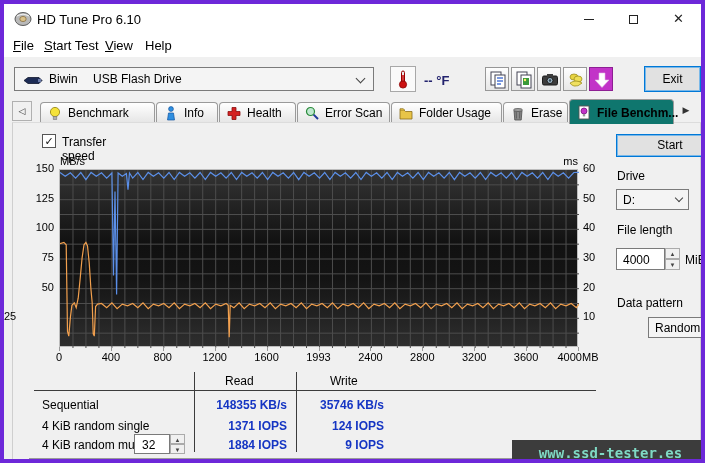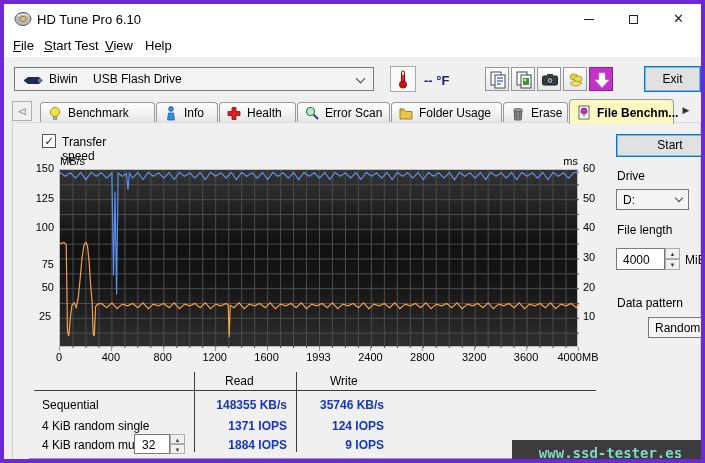--- a/index.html
+++ b/index.html
@@ -33,21 +33,21 @@
   .tool-btn { position:absolute; top:10px; width:24px; height:24px; background:linear-gradient(#fefefe,#e7e7e7); border:1px solid #979797; }
   .tool-btn svg { position:absolute; left:2px; top:2px; }
   .exit-btn { position:absolute; left:640px; top:9px; width:57px; height:26px; background:#e1e1e1; border:1px solid #0078d7; box-shadow:inset 0 0 0 1px #7ab8e8; font-size:12px; text-align:center; line-height:24px; }
 
   
   .tabstrip { position:absolute; left:0; top:94px; width:100%; height:24px; }
   .tab-scroll { position:absolute; top:3px; width:20px; height:20px; background:#f0f0f0; border:1px solid #b0b0b0; text-align:center; line-height:18px; font-size:9px; color:#333; }
   .tab { position:absolute; top:4px; height:21px; background:linear-gradient(#ffffff,#e5e5e5); border:1px solid #9a9a9a; border-bottom:none; border-radius:4px 4px 0 0; white-space:nowrap; }
   .tab .ticon { position:absolute; left:7px; top:3px; }
   .tab .tlabel { position:absolute; left:27px; top:3px; font-size:12px; }
-  .tab.active { top:1px; height:25px; background:#fef9c3; z-index:5; }
+  .tab.active { top:1px; height:25px; background:#0f766e; z-index:5; }
   .tab.active .ticon { top:5px; }
   .tab.active .tlabel { top:6px; font-weight:bold; }
 
   
   .pane { position:absolute; left:8px; top:118px; width:689px; height:339px; background:#f0f0f0; border:1px solid #cfcfcf; border-top:1px solid #dcdcdc; }
 
   .checkbox-row { position:absolute; left:38px; top:130px; height:15px; }
   .checkbox { position:absolute; left:0; top:0; width:14px; height:14px; background:#fff; border:1px solid #555; font-size:11px; line-height:12px; text-align:center; color:#111; }
   .checkbox-label { position:absolute; left:20px; top:1px; }
 
@@ -296,23 +296,23 @@
           <line x1="0" y1="29.666666666666657" x2="519" y2="29.666666666666657" stroke="#4d4d4d" stroke-width="1"></line>
           <line x1="0" y1="14.833333333333343" x2="519" y2="14.833333333333343" stroke="#4d4d4d" stroke-width="1"></line>
           <polyline points="0.0,2.4 5.2,6.2 10.4,2.8 15.6,8.1 20.8,2.5 25.9,9.6 31.1,2.4 36.3,6.2 41.5,2.8 46.7,8.1 51.9,3.0 53.5,105.6 55.0,21.4 56.6,124.6 58.1,3.0 62.3,6.2 66.4,3.6 68.0,19.6 69.5,3.0 72.7,8.1 77.8,2.5 83.0,9.6 88.2,2.4 93.4,6.2 98.6,2.8 103.8,8.1 109.0,2.5 114.2,9.6 119.4,2.4 124.6,6.2 129.8,2.8 134.9,8.1 140.1,2.5 145.3,9.6 150.5,2.4 155.7,6.2 160.9,2.8 166.1,8.1 171.3,2.5 176.5,9.6 181.7,2.4 186.8,6.2 192.0,2.8 197.2,8.1 202.4,2.5 207.6,9.6 212.8,2.4 218.0,6.2 223.2,2.8 228.4,8.1 233.6,2.5 238.7,9.6 243.9,2.4 249.1,6.2 254.3,2.8 259.5,8.1 264.7,2.5 269.9,9.6 275.1,2.4 280.3,6.2 285.4,2.8 290.6,8.1 295.8,2.5 301.0,9.6 306.2,2.4 311.4,6.2 316.6,2.8 321.8,8.1 327.0,2.5 332.2,9.6 337.4,2.4 342.5,6.2 347.7,2.8 352.9,8.1 358.1,2.5 363.3,9.6 368.5,2.4 373.7,6.2 378.9,2.8 384.1,8.1 389.3,2.5 394.4,9.6 399.6,2.4 404.8,6.2 410.0,2.8 415.2,8.1 420.4,2.5 425.6,9.6 430.8,2.4 436.0,6.2 441.1,2.8 446.3,8.1 451.5,2.5 456.7,9.6 461.9,2.4 467.1,6.2 472.3,2.8 477.5,8.1 482.7,2.5 487.9,9.6 493.1,2.4 498.2,6.2 503.4,2.8 508.6,8.1 513.8,2.5 519.0,2.4" fill="none" stroke="#5b8fe8" stroke-width="1.2"></polyline>
           <polyline points="0.0,73.6 3.9,72.4 6.2,74.8 7.5,161.4 8.8,166.1 10.4,147.1 11.9,135.3 14.3,132.9 16.2,137.7 18.2,128.2 20.1,109.2 22.1,87.8 24.0,74.8 25.9,72.4 27.5,75.9 29.2,92.6 30.9,118.7 32.2,132.9 33.2,163.8 34.3,166.1 35.6,136.5 37.6,134.1 41.5,133.5 46.7,137.7 51.9,132.9 57.1,138.6 62.3,134.1 67.5,135.9 72.7,133.5 77.8,137.7 83.0,132.9 88.2,138.6 93.4,134.1 98.6,135.9 103.8,133.5 109.0,137.7 114.2,132.9 119.4,138.6 124.6,134.1 129.8,135.9 134.9,133.5 140.1,137.7 145.3,132.9 150.5,138.6 155.7,134.1 160.9,135.9 166.1,133.5 168.2,135.3 169.2,167.3 170.2,135.3 173.9,137.7 179.1,132.9 184.2,138.6 189.4,134.1 194.6,135.9 199.8,133.5 205.0,137.7 210.2,132.9 215.4,138.6 220.6,134.1 225.8,135.9 231.0,133.5 236.1,137.7 241.3,132.9 246.5,138.6 251.7,134.1 256.9,135.9 262.1,133.5 267.3,137.7 272.5,132.9 277.7,138.6 282.9,134.1 288.0,135.9 293.2,133.5 298.4,137.7 303.6,132.9 308.8,138.6 314.0,134.1 319.2,135.9 324.4,133.5 329.6,137.7 334.8,132.9 339.9,138.6 345.1,134.1 350.3,135.9 355.5,133.5 360.7,137.7 365.9,132.9 371.1,138.6 376.3,134.1 381.5,135.9 386.7,133.5 391.8,137.7 397.0,132.9 402.2,138.6 407.4,134.1 412.6,135.9 417.8,133.5 423.0,137.7 428.2,132.9 433.4,138.6 438.6,134.1 443.7,135.9 448.9,133.5 454.1,137.7 459.3,132.9 464.5,138.6 469.7,134.1 474.9,135.9 480.1,133.5 485.3,137.7 490.5,132.9 495.6,138.6 500.8,134.1 506.0,135.9 511.2,133.5 516.4,137.7 519.0,134.1" fill="none" stroke="#f2a04e" stroke-width="1.2"></polyline>
         </svg>
     </div>
     <div id="left-ticks">
         <div class="tick" style="left: 0px; width: 50px; text-align: right; top: 8px;">150</div>
         <div class="tick" style="left: 0px; width: 50px; text-align: right; top: 37.6667px;">125</div>
         <div class="tick" style="left: 0px; width: 50px; text-align: right; top: 67.3333px;">100</div>
-        <div class="tick" style="left: 0px; width: 50px; text-align: right; top: 97px; margin-top: 7px;">75</div>
+        <div class="tick" style="left: 0px; width: 50px; text-align: right; top: 97px;">75</div>
         <div class="tick" style="left: 0px; width: 50px; text-align: right; top: 126.667px;">50</div>
-        <div class="tick" style="left: 16px; width: 50px; text-align: center; top: 156.333px;">25</div>
+        <div class="tick" style="left: 0px; width: 50px; text-align: left; top: 156.333px;">25</div>
       </div>
     <div id="right-ticks">
         <div class="tick" style="left: 579px; top: 8px;">60</div>
         <div class="tick" style="left: 579px; top: 37.6667px;">50</div>
         <div class="tick" style="left: 579px; top: 67.3333px;">40</div>
         <div class="tick" style="left: 579px; top: 97px;">30</div>
         <div class="tick" style="left: 579px; top: 126.667px;">20</div>
         <div class="tick" style="left: 579px; top: 156.333px;">10</div>
       </div>
     <div id="x-ticks">

